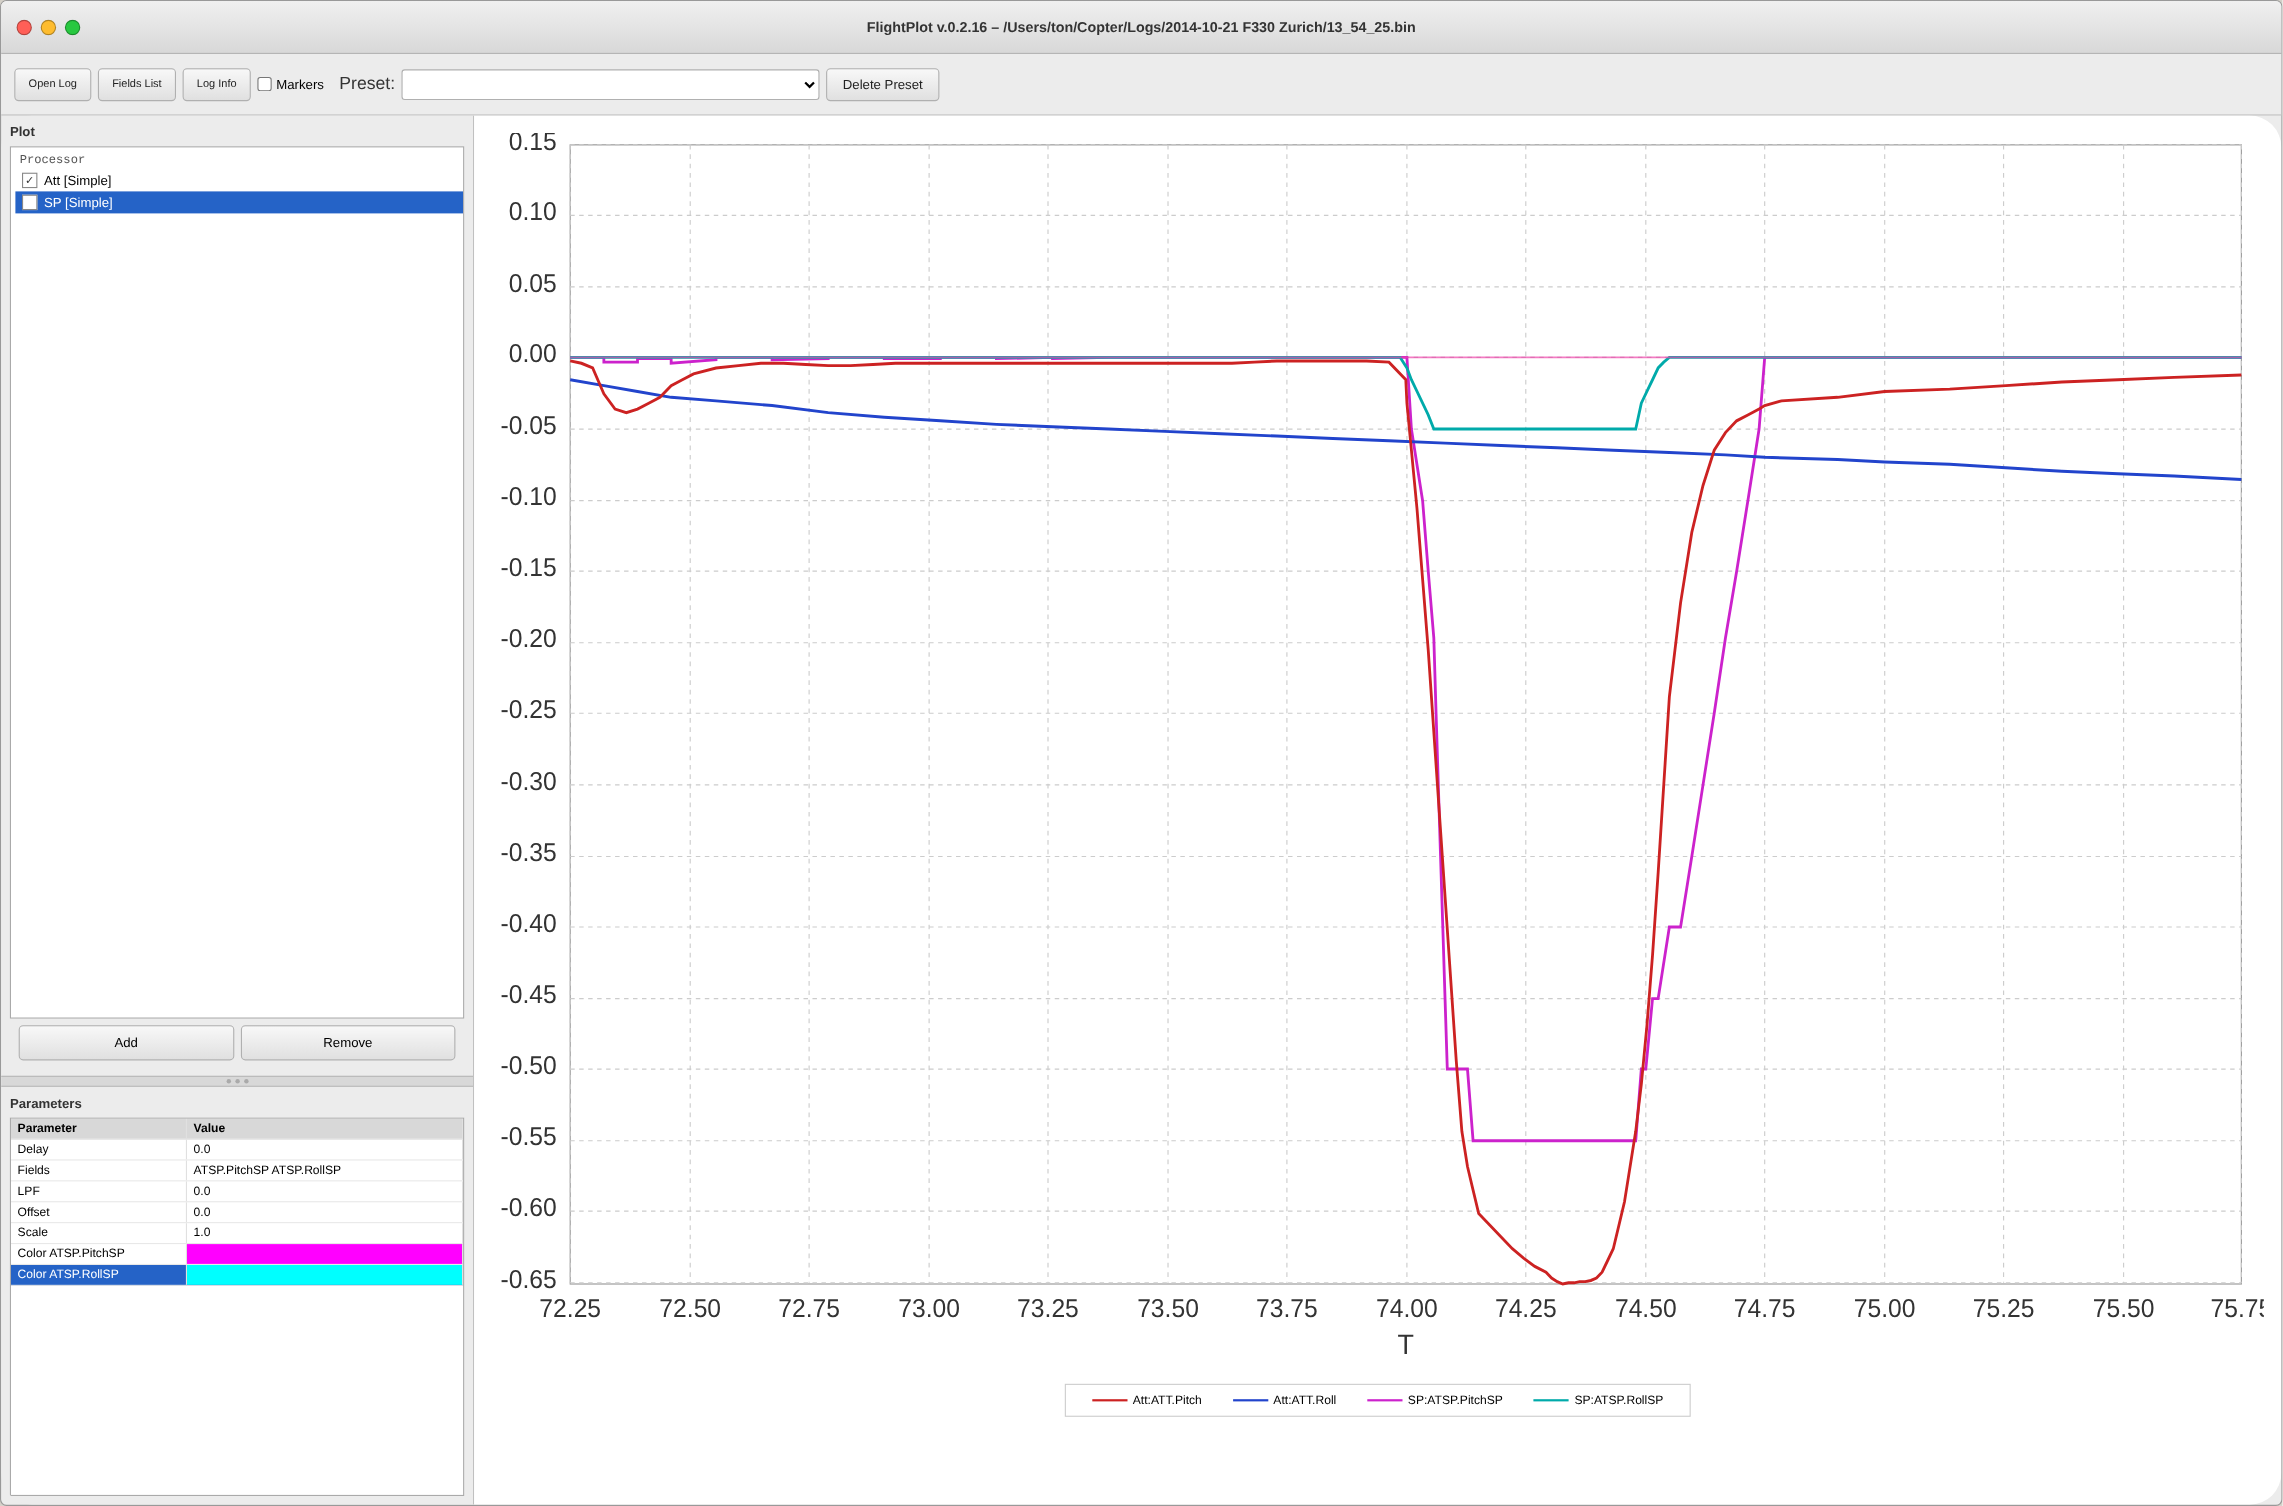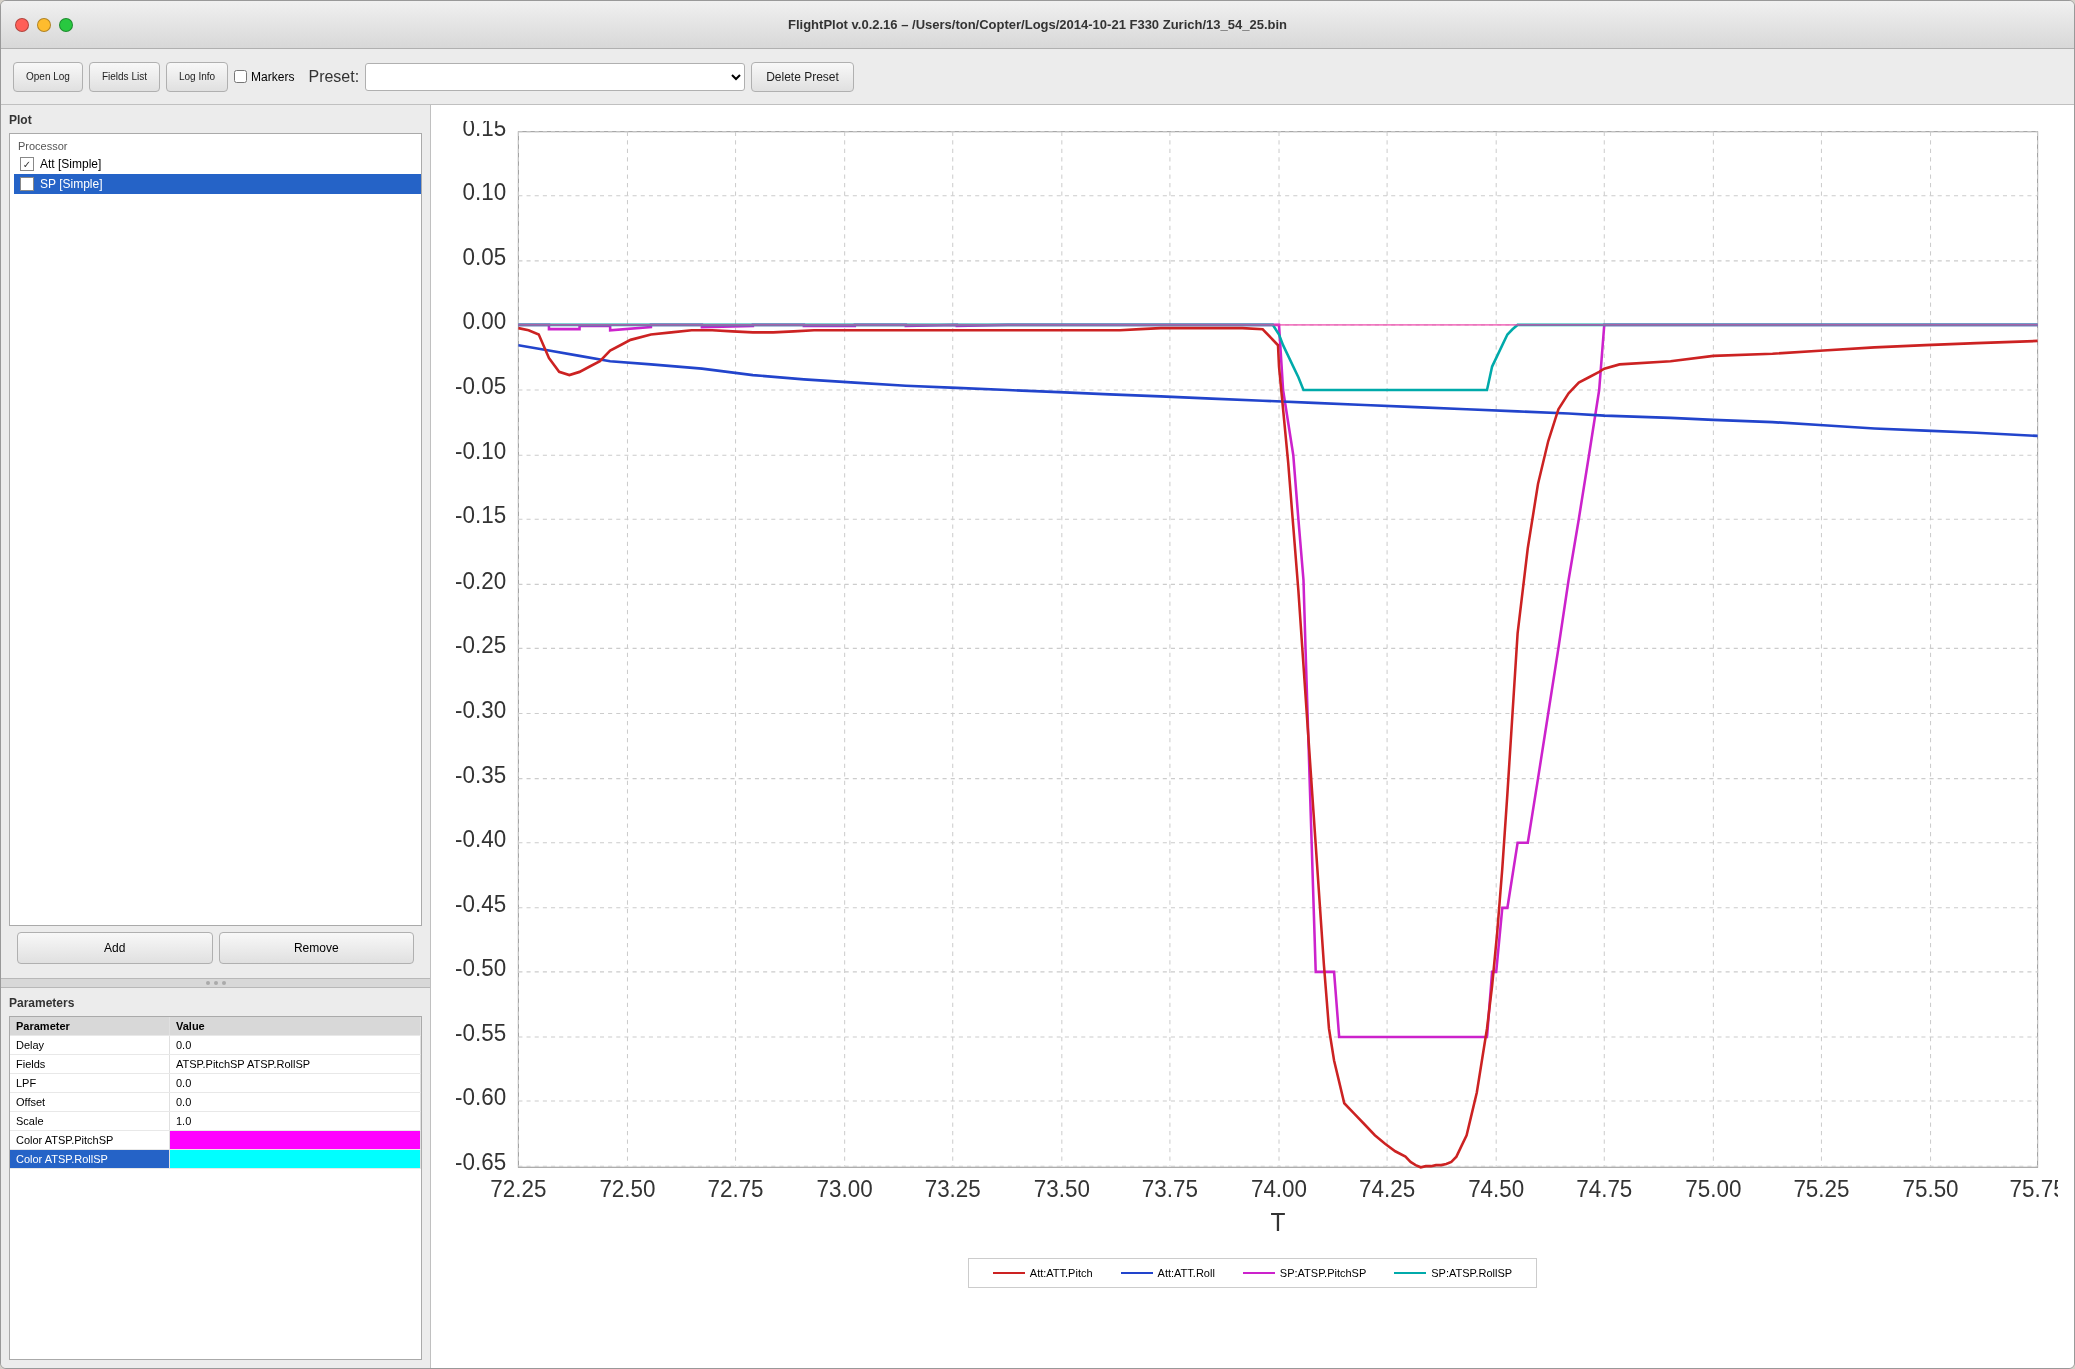--- a/index.html
+++ b/index.html
@@ -93,20 +93,21 @@
       border: 1px solid #b0b0b0;
       border-radius: 4px;
       font-size: 12px;
       color: #222;
       cursor: pointer;
     }
     .main-content {
       display: flex;
       flex: 1;
       overflow: hidden;
+      border-radius: 29px;
     }
     .left-panel {
       width: 430px;
       flex-shrink: 0;
       display: flex;
       flex-direction: column;
       background: #ececec;
       border-right: 1px solid #c0c0c0;
     }
     .plot-section {
@@ -129,20 +130,21 @@
       overflow: hidden;
       min-height: 0;
     }
     .plot-box-inner {
       padding: 4px 0 0 4px;
     }
     .processor-label {
       font-size: 11px;
       color: #555;
       padding: 2px 4px;
+      font-family: Liberation Mono, monospace;
     }
     .plot-item {
       display: flex;
       align-items: center;
       padding: 3px 6px;
       cursor: pointer;
       gap: 6px;
     }
     .plot-item.selected {
       background: #2563c7;

